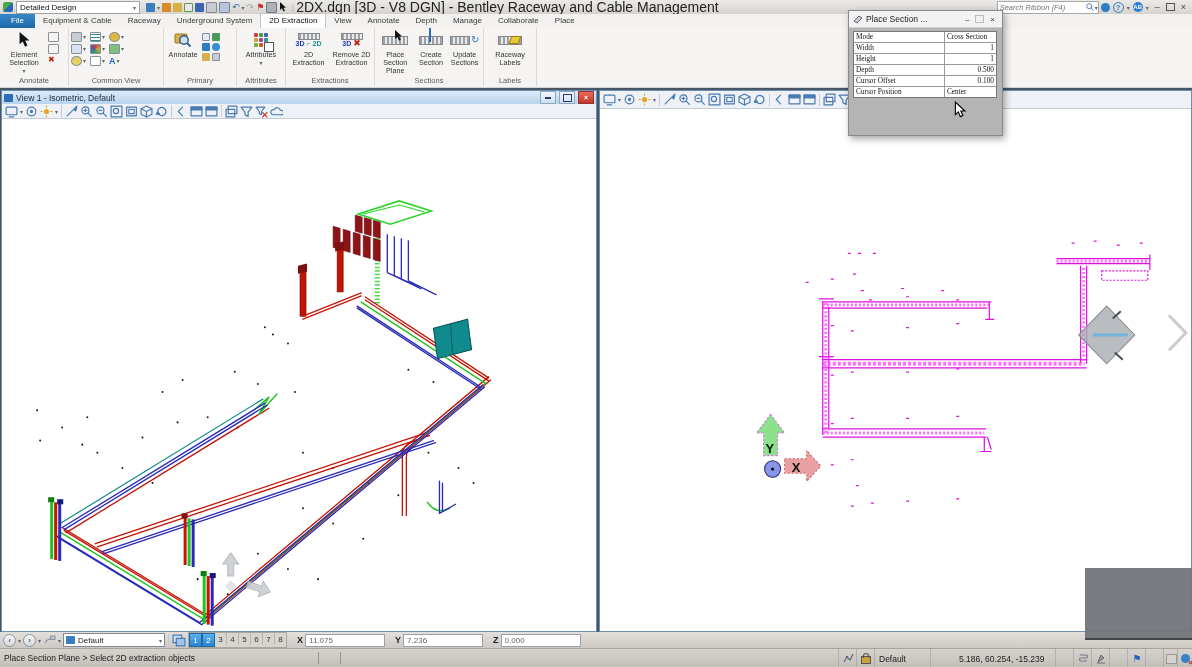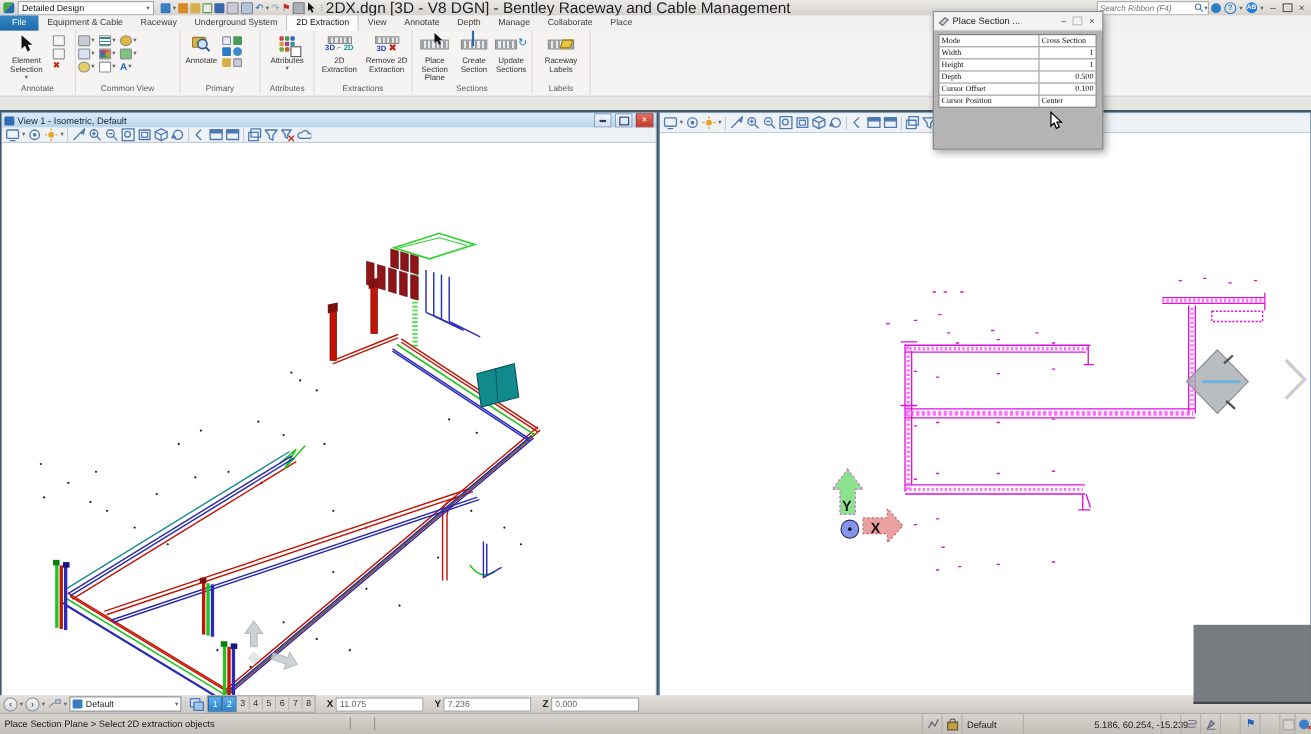--- a/index.html
+++ b/index.html
@@ -45,21 +45,21 @@
   .rbtn .ric{height:20px;display:flex;align-items:center;justify-content:center;margin-bottom:1px;position:relative;}
   .mini{width:9px;height:8px;border:1px solid #8a9099;display:inline-block;border-radius:1px;}
   .caret{font-size:6px;color:#666;}
   .ct{display:flex;align-items:center;gap:1px;height:11px;}
   .tray{width:20px;height:5px;border:1px solid #888;
     background:repeating-linear-gradient(90deg,#9aa0a6 0 2px,#e8eaec 2px 4px);}
   .grid9{display:grid;grid-template-columns:4px 4px 4px;grid-auto-rows:4px;gap:1px;}
   .grid9 span{border-radius:1px;}
 
   
-  .workspace{left:0;top:100px;width:1192px;height:544px;background:#465664;}
+  .workspace{left:0;top:88px;width:1192px;height:544px;background:#465664;}
   .viewwin{position:absolute;top:2px;height:540px;background:#fff;border:1px solid #6d8fb0;display:flex;flex-direction:column;}
   .vtitle{height:15px;display:flex;align-items:center;font-size:8.5px;padding:0 2px;gap:3px;}
   .vtitle.active{background:linear-gradient(#dcebfa,#b9d3eb);color:#14283c;}
   .vtitle.inactive{background:linear-gradient(#e9f1f9,#d6e3f0);color:#8496a8;}
   .vticon{width:9px;height:8px;background:#2e6cb4;border-radius:1px;}
   .vtsp{flex:1;}
   .vwb{width:14px;height:11px;border:1px solid #8aa8c6;background:linear-gradient(#f2f7fc,#cfe0f0);
      display:flex;align-items:center;justify-content:center;font-size:7px;color:#335;}
   .vwb.close-red{background:linear-gradient(#e86a5a,#c03a28);border-color:#933;color:#fff;font-weight:bold;}
   .vtoolbar{height:17px;background:#eef1f5;border-bottom:1px solid #c2ccd6;display:flex;align-items:center;gap:2px;padding-left:3px;}
@@ -802,21 +802,21 @@
         <path d="M1,9 L4,4 L7,7 L10,1" stroke="#667" fill="none" stroke-width="1.2"></path>
         <circle cx="4" cy="4" r="1.2" fill="#667"></circle>
       </svg>
   </div>
   <div class="sb-cell" style="left:856px;width:18px">
     <span class="locki"></span>
   </div>
   <div class="sb-cell" style="left:874px;width:56px;justify-content:flex-start;padding-left:4px">
     <span>Default</span>
   </div>
-  <div class="sb-cell" style="left:930px;width:125px;justify-content:center;padding-left:44px">
+  <div class="sb-cell" style="left:930px;width:125px;justify-content:flex-start;padding-left:28px">
     <span>5.186, 60.254, -15.239</span>
   </div>
   <div class="sb-cell" style="left:1055px;width:18px"></div>
   <div class="sb-cell" style="left:1073px;width:18px">
     <svg width="11" height="11" viewBox="0 0 11 11">
         <path d="M2,2 h6 a1.5,1.5 0 0 1 0,3 h-5 a1.5,1.5 0 0 0 0,3 h6" stroke="#778" fill="none" stroke-width="1.1"></path>
       </svg>
   </div>
   <div class="sb-cell" style="left:1091px;width:18px">
     <svg width="11" height="11" viewBox="0 0 11 11">

